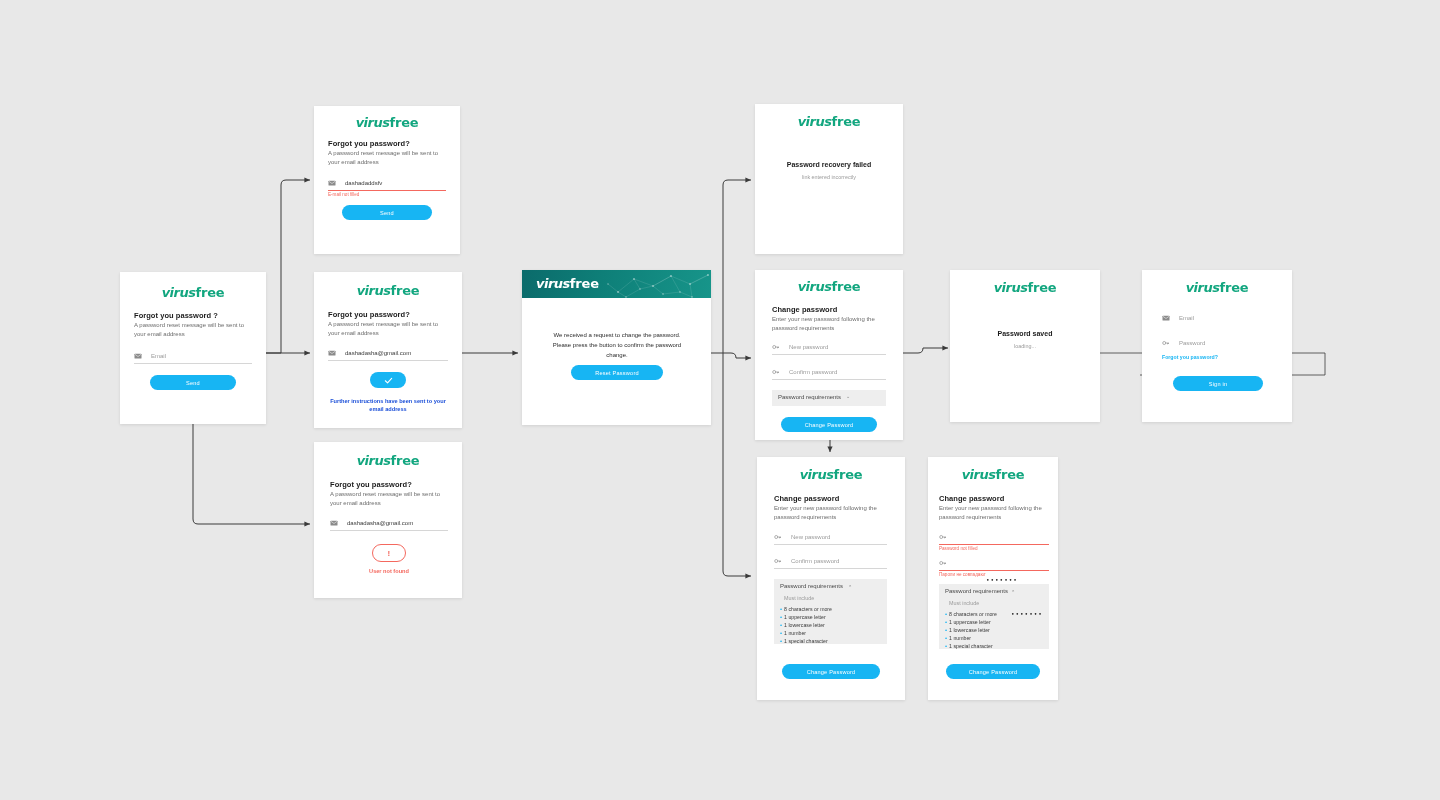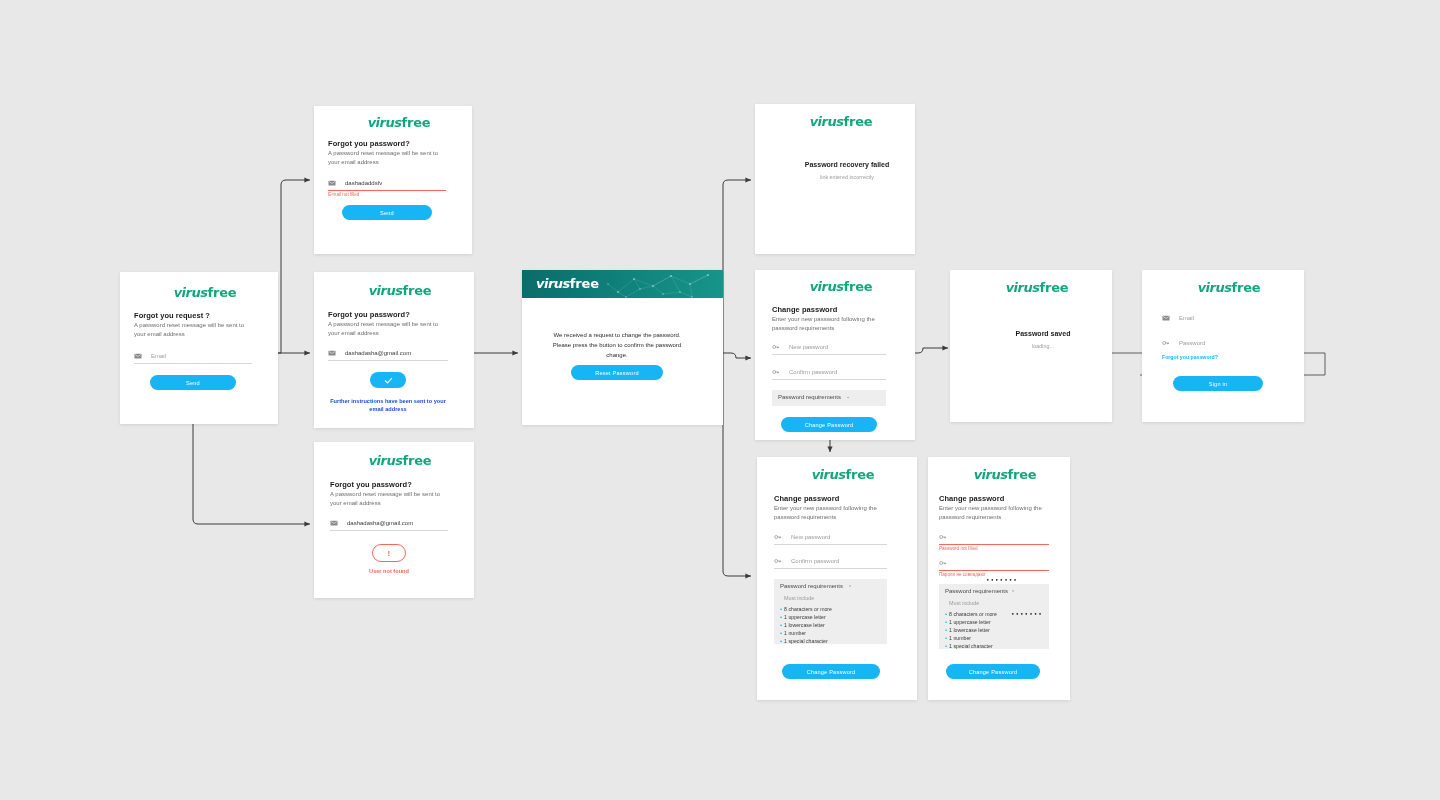--- a/index.html
+++ b/index.html
@@ -13,21 +13,20 @@
   .canvas{position:absolute;left:0;top:0;width:1440px;height:800px;}
 
   
   .wires{position:absolute;left:0;top:0;width:1440px;height:800px;pointer-events:none;}
 
   
   .card{
     position:absolute;
     background:#ffffff;
     box-shadow:0 1px 3px rgba(0,0,0,0.10);
-    padding-left:12px;
   }
 
   
   .logo{
     text-align:center;
     line-height:1;
     white-space:nowrap;
     user-select:none;
   }
   .logo .v{
@@ -177,21 +176,21 @@
     <path d="M903,353 L918,353 Q923,353 923,348 L923,348 L948,348" stroke="#3a3a3a" stroke-width="1" fill="none" marker-end="url(#ah)"></path>
 
     <path d="M1100,353 L1325,353" stroke="#3a3a3a" stroke-width="0.8" fill="none"></path>
     <path d="M1325,353 L1325,375 L1140,375" stroke="#3a3a3a" stroke-width="0.8" fill="none"></path>
   </svg>
 
   <div class="card" style="left:120px;top:272px;width:146px;height:152px;">
     <div class="logo" style="margin-top:14px;font-size:13px;">
       <span class="v">virus</span><span class="f">free</span>
     </div>
-    <div class="h-title" style="position:absolute;left:14px;top:39px;">Forgot you request ?</div>
+    <div class="h-title" style="position:absolute;left:14px;top:39px;">Forgot you password ?</div>
     <div class="h-sub" style="position:absolute;left:14px;top:49px;width:112px;">A password reset message will be sent to your email address</div>
 
     <div class="field" style="left:14px;top:77px;width:118px;">
       <svg class="ic" viewBox="0 0 16 16">
         <rect x="1" y="3.5" width="14" height="9.5" rx="1.2" fill="#8a8a8a"></rect>
         <path d="M1.8,4.6 L8,9 L14.2,4.6" stroke="#ffffff" stroke-width="1.1" fill="none"></path>
       </svg>
       <span class="ph">Email</span>
     </div>
 

